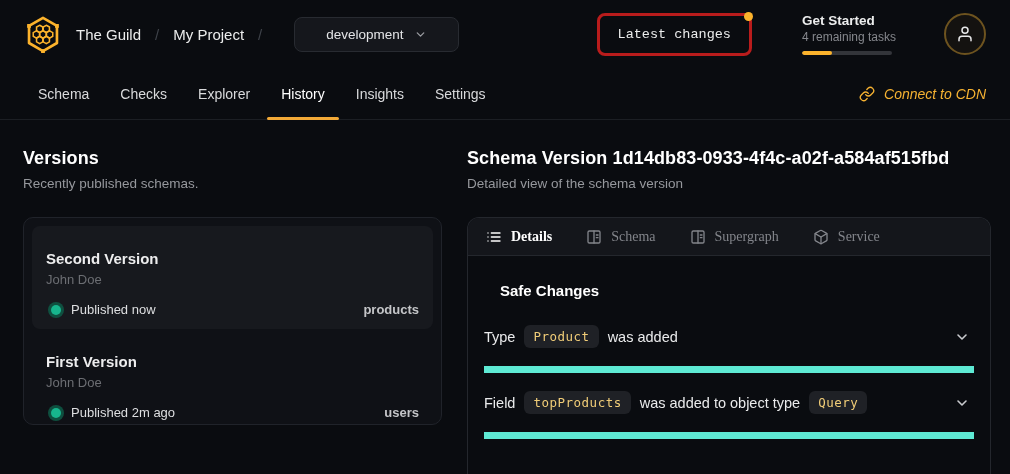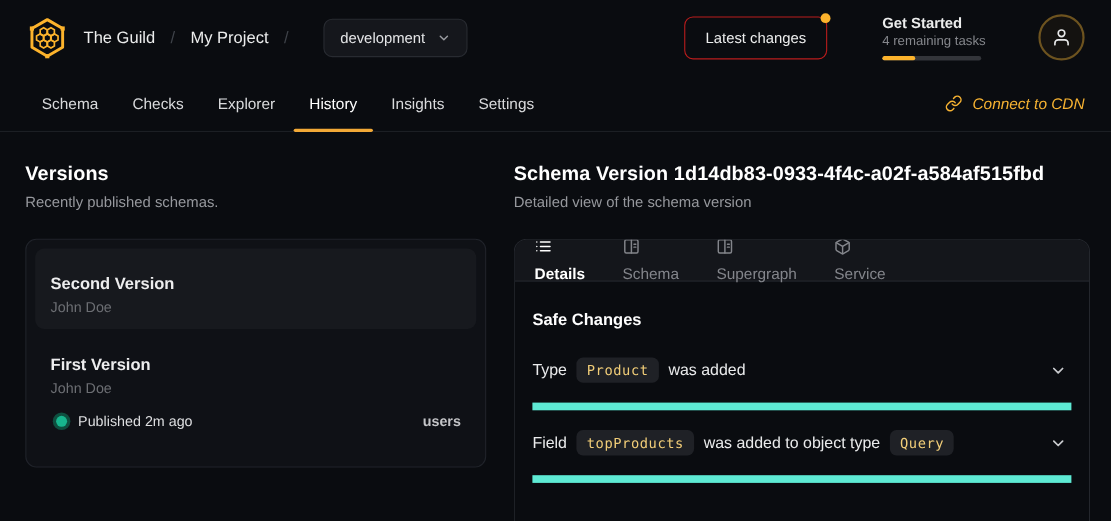--- a/index.html
+++ b/index.html
@@ -13,28 +13,28 @@
   svg { display:block; }
 
   
   .header { height:68px; display:flex; align-items:center; padding:0 24px; }
   .logo { width:38px; height:38px; margin-right:14px; cursor:pointer; }
   .crumb { font-size:15px; font-weight:500; color:#eceded; cursor:pointer; }
   .crumb-sep { color:#3f434a; margin:0 14px; font-size:15px; }
   .env-select {
     display:flex; align-items:center; gap:10px;
     background:#15171c; border:1px solid #282b31; border-radius:8px;
-    padding:9px 14px; margin-left:18px; color:#e4e5e7; font-size:13.5px; cursor:pointer;
+    padding:9px 31px; margin-left:18px; color:#e4e5e7; font-size:13.5px; cursor:pointer;
   }
   .env-select .chev { color:#9a9ca1; }
   .header-spacer { flex:1; }
   .latest-btn {
-    position:relative; background:transparent; border:1px solid #b91c1c;
+    position:relative; background:transparent; border:3px solid #b91c1c;
     border-radius:8px; padding:11px 18px; color:#eceded; font-size:13.5px;
-    font-family:Liberation Sans, sans-serif; cursor:pointer;
+    font-family:Liberation Mono, monospace; cursor:pointer;
   }
   .latest-dot {
     position:absolute; top:-4px; right:-4px; width:9px; height:9px;
     border-radius:50%; background:#fcb32c;
   }
   .get-started { margin-left:50px; cursor:pointer; }
   .gs-title { font-size:13.5px; font-weight:600; color:#eceded; }
   .gs-sub { font-size:12px; color:#85878c; margin-top:2px; }
   .gs-bar { width:90px; height:4px; border-radius:2px; background:#33353a; margin-top:7px; overflow:hidden; }
   .gs-fill { height:100%; background:#fcb32c; border-radius:2px; }
@@ -92,26 +92,26 @@
   
   .detail-panel {
     margin-top:26px; border:1px solid #24272d; border-bottom:none;
     border-radius:12px 12px 0 0; overflow:hidden; height:300px;
   }
   .detail-tabs {
     height:38px; background:#14161b; border-bottom:1px solid #24272d;
     display:flex; align-items:center; gap:34px; padding:0 18px;
   }
   .detail-tab {
-    display:flex; align-items:flex-start; gap:9px; background:none; border:none;
-    font-family:Liberation Sans, sans-serif; font-size:14px; color:#83858b; cursor:pointer; padding:0;flex-direction:column;
+    display:flex; align-items:flex-end; gap:9px; background:none; border:none;
+    font-family:Liberation Serif, serif; font-size:14px; color:#83858b; cursor:pointer; padding:0;
   }
   .detail-tab.active { color:#ffffff; font-weight:600; }
   .detail-body { padding:16px 16px 0 16px; }
-  .section-h3 { font-size:15px; font-weight:700; color:#ffffff; margin:10px 0 8px; }
+  .section-h3 { font-size:15px; font-weight:700; color:#ffffff; margin:10px 16px 8px; }
   .change-row {
     display:flex; align-items:center; justify-content:space-between;
     padding:18px 2px 18px 0; border-bottom:7px solid #5eead4; cursor:pointer;
   }
   .change-left { display:flex; align-items:center; gap:9px; font-size:14.5px; color:#eaebec; }
   .code-chip {
     font-family:"DejaVu Sans Mono","Liberation Mono",monospace;
     font-size:12.5px; color:#f1cd78; background:#1f2126;
     border-radius:6px; padding:4px 9px; letter-spacing:.5px;
   }
@@ -197,20 +197,25 @@
 </div>
 
 <div class="main">
   <div class="col-left">
     <div class="page-h2">Versions</div>
     <div class="page-sub">Recently published schemas.</div>
     <div class="versions-panel" id="versions-list">
         <div class="version-item selected">
           <div class="vi-name">Second Version</div>
           <div class="vi-author">John Doe</div>
+          <div class="vi-meta">
+            <span class="vi-dot"></span>
+            <span class="vi-status">Published now</span>
+            <span class="vi-service">products</span>
+          </div>
         </div>
         <div class="version-item">
           <div class="vi-name">First Version</div>
           <div class="vi-author">John Doe</div>
           <div class="vi-meta">
             <span class="vi-dot"></span>
             <span class="vi-status">Published 2m ago</span>
             <span class="vi-service">users</span>
           </div>
         </div>

